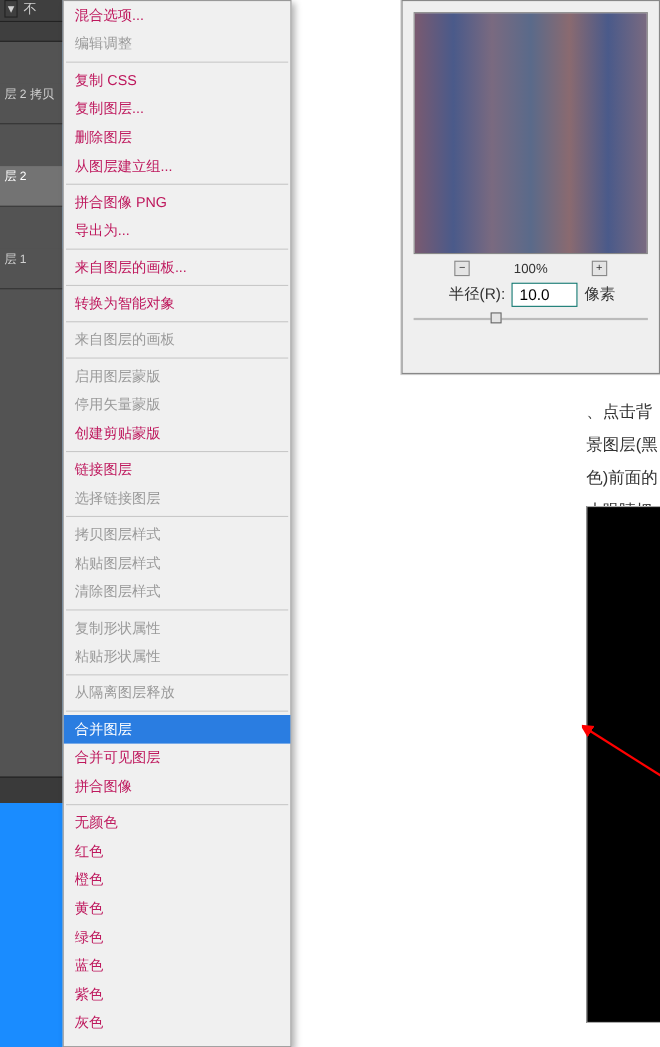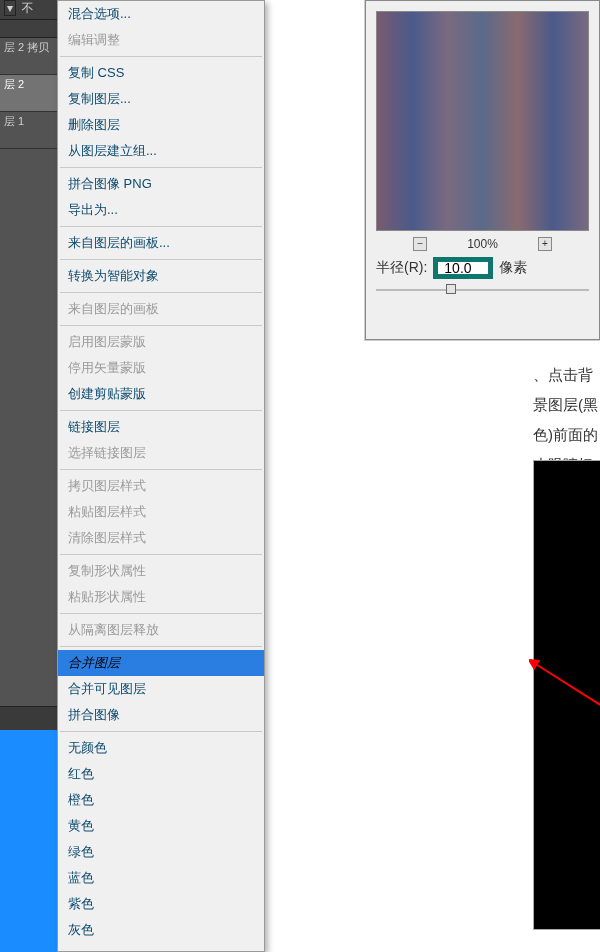--- a/index.html
+++ b/index.html
@@ -3,37 +3,37 @@
 <meta charset="utf-8">
 <style>
   * { box-sizing: border-box; margin: 0; padding: 0; font-family: "Microsoft YaHei", sans-serif; }
   body { width: 600px; height: 952px; background: #fff; overflow: hidden; position: relative; }
 
   .blue-bg { position: absolute; left: 0; top: 0; width: 60px; height: 952px; background: #1a8cff; }
 
   .ps-panel { position: absolute; left: 0; top: 0; width: 57px; height: 730px; background: #535353; overflow: hidden; }
   .ps-top { background: #3f3f3f; height: 20px; border-bottom: 1px solid #222; padding-left: 4px; font-size: 12px; color: #d0d0d0; overflow: hidden; white-space: nowrap; }
   .ps-top .sel { display: inline-block; border: 1px solid #222; padding: 0 2px; margin-right: 2px; }
-  .layer-row { height: 37px; border-bottom: 1px solid #323232; background: #535353; padding: 2px 4px; font-size: 11px; color: #d0d0d0; white-space: nowrap; overflow: hidden; }
+  .layer-row { height: 37px; border-bottom: 1px solid #323232; background: #535353; padding: 2px 4px; font-size: 11px; color: #d0d0d0; white-space: nowrap; overflow: hidden; margin-top: 38px; }
   .layer-row.sel { background: #737373; color: #fff; }
   .ps-bottom { height: 24px; background: #3a3a3a; border-top: 1px solid #222; }
 
   .context-menu { position: absolute; left: 57px; top: 0; width: 208px; height: 952px; background: #f0f0f0; border: 1px solid #999; box-shadow: 3px 3px 6px rgba(0,0,0,.3); }
-  .mi { font-size: 13px; color: #0c4a6e; padding: 4px 10px; white-space: nowrap; cursor: default; }
+  .mi { font-size: 13px; color: #be185d; padding: 4px 10px; white-space: nowrap; cursor: default; }
   .mi.dis { color: #9a9a9a; }
-  .mi.hi { background: #2a7de1; color: #000000; font-style: italic; }
+  .mi.hi { background: #2a7de1; color: #ffffff; }
   .sep { height: 1px; background: #c8c8c8; margin: 3px 2px; }
 
   .right { position: absolute; left: 265px; top: 0; width: 335px; height: 952px; }
   .preview-win { position: absolute; right: 0; top: 0; width: 235px; height: 340px; border: 1px solid #888; background: #efefef; box-shadow: 0 0 0 1px #ccc; }
   .preview-img { margin: 10px 10px 0 10px; height: 220px; border: 1px solid #888; background: linear-gradient(90deg,#7a5a70,#4a5a8a,#7a6a80,#5a6a8a,#8a6a70,#4a5a8a,#7a6a80); position: relative; }
   .zoom-row { display: flex; align-items: center; justify-content: center; gap: 40px; font-size: 12px; color: #333; padding: 6px 10px; }
   .zoom-btn { width: 14px; height: 14px; border: 1px solid #888; background: #e4e4e4; text-align: center; line-height: 12px; font-size: 10px; }
-  .radius-row { display: flex; align-items: center; gap: 6px; font-size: 14px; color: #333; padding: 0 10px; }
-  .radius-input { width: 60px; height: 22px; border: 5px solid #0f766e; font-size: 14px; text-align: left; padding: 0 6px; background: #fff; }
+  .radius-row { display: flex; align-items: center; gap: 6px; font-size: 14px; color: #333; padding: 0 10px; margin-left: 32px; }
+  .radius-input { width: 60px; height: 22px; border: 1px solid #0f766e; font-size: 14px; text-align: left; padding: 0 6px; background: #fff; }
   .slider { margin: 4px 10px 0 10px; height: 14px; position: relative; }
   .slider-track { position: absolute; left: 0; right: 0; top: 6px; height: 2px; background: #bbb; }
   .slider-thumb { position: absolute; top: 1px; left: 70px; width: 10px; height: 10px; background: #e4e4e4; border: 1px solid #666; }
 
   .article { position: absolute; left: 268px; top: 360px; font-size: 15px; color: #333; line-height: 2; }
 
   .preview2 { position: absolute; left: 268px; top: 460px; width: 332px; height: 470px; border: 1px solid #aaa; background: #000; overflow: hidden; }
 
   .arrow { position: absolute; left: 264px; top: 658px; width: 168px; height: 108px; pointer-events: none; }
 </style>

